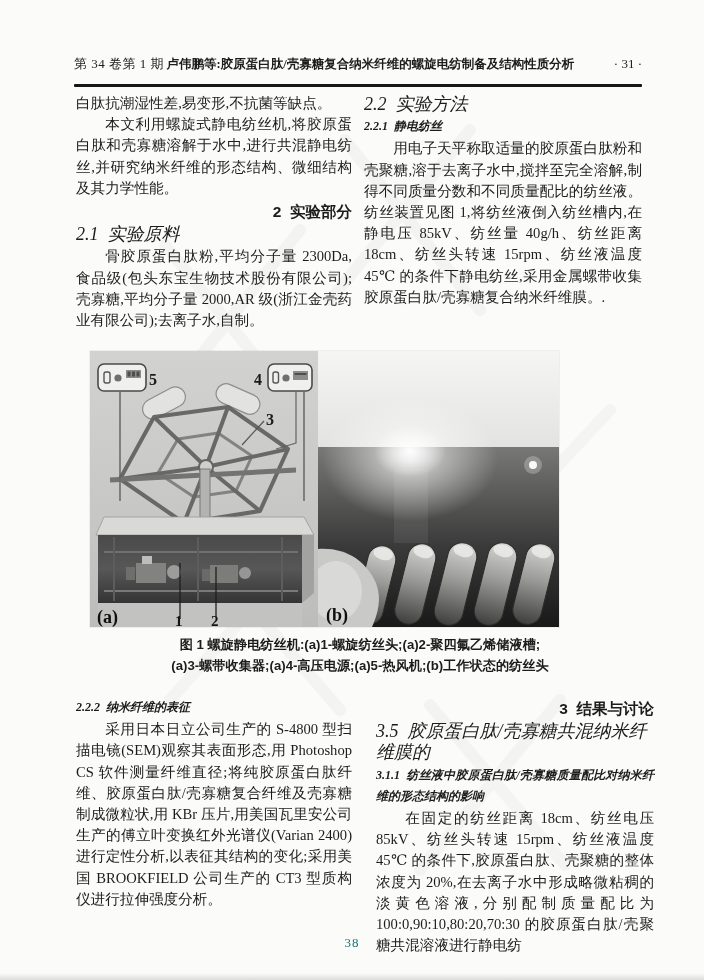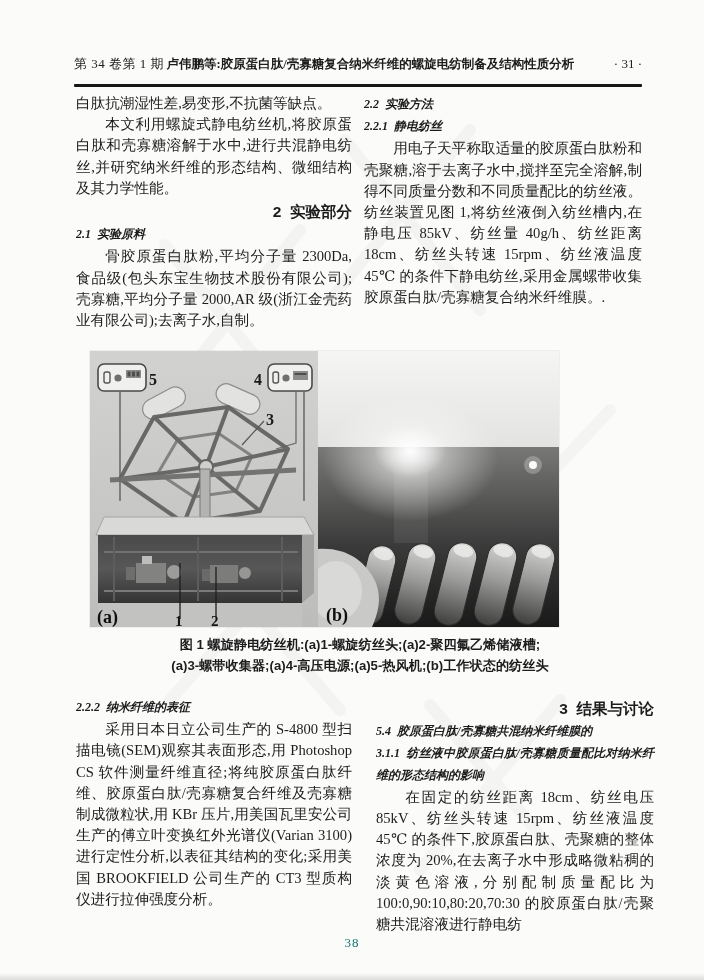--- a/index.html
+++ b/index.html
@@ -19,21 +19,21 @@
   
   .col{position:absolute;font-size:14.6px;line-height:21.2px;text-align:justify;}
   .col-lt{left:76px;top:93px;width:276px;}
   .col-rt{left:364px;top:93px;width:278px;}
   .col-lb{left:76px;top:696px;width:276px;}
   .col-rb{left:364px;top:696px;width:278px;margin-left:12px;}
   p{margin:0;}
   p.ind{text-indent:2em;}
   .h1{font-family:"Liberation Sans","DejaVu Sans",sans-serif;font-weight:700;
       font-size:15.5px;white-space:pre-wrap;margin:2px 0 2px 0;text-align:right;}
-  .h2{font-style:italic;font-weight:700;font-size:12px;white-space:pre-wrap;
+  .h2{font-style:italic;font-weight:400;font-size:18px;white-space:pre-wrap;
       margin:1px 0;text-align:left;}
   .h3{font-weight:700;font-size:12px;white-space:pre-wrap;margin:1px 0;text-align:justify;font-style:italic;}
 
   
   .figure{position:absolute;left:90px;top:351px;width:469px;height:276px;display:flex;
           box-shadow:0 0 0 1px rgba(0,0,0,0.05);}
   .figure svg{display:block;}
   .caption{position:absolute;left:80px;top:634px;width:560px;text-align:center;
             font-family:"Liberation Sans","DejaVu Sans",sans-serif;
             font-weight:700;font-size:13.2px;line-height:21px;}
@@ -244,25 +244,25 @@
     </svg>
   </div>
 
   <div class="caption">
     <div>图 1   螺旋静电纺丝机:(a)1-螺旋纺丝头;(a)2-聚四氟乙烯储液槽;</div>
     <div>(a)3-螺带收集器;(a)4-高压电源;(a)5-热风机;(b)工作状态的纺丝头</div>
   </div>
 
   <div class="col col-lb">
     <div class="h3">2.2.2  纳米纤维的表征</div>
-    <p class="ind">采用日本日立公司生产的 S-4800 型扫描电镜(SEM)观察其表面形态,用 Photoshop CS 软件测量纤维直径;将纯胶原蛋白肽纤维、胶原蛋白肽/壳寡糖复合纤维及壳寡糖制成微粒状,用 KBr 压片,用美国瓦里安公司生产的傅立叶变换红外光谱仪(Varian 3100)进行定性分析,以表征其结构的变化;采用美国 BROOKFIELD 公司生产的 CT3 型质构仪进行拉伸强度分析。</p>
+    <p class="ind">采用日本日立公司生产的 S-4800 型扫描电镜(SEM)观察其表面形态,用 Photoshop CS 软件测量纤维直径;将纯胶原蛋白肽纤维、胶原蛋白肽/壳寡糖复合纤维及壳寡糖制成微粒状,用 KBr 压片,用美国瓦里安公司生产的傅立叶变换红外光谱仪(Varian 2400)进行定性分析,以表征其结构的变化;采用美国 BROOKFIELD 公司生产的 CT3 型质构仪进行拉伸强度分析。</p>
   </div>
 
   <div class="col col-rb">
     <div class="h1">3  结果与讨论</div>
-    <div class="h2">5.4  胶原蛋白肽/壳寡糖共混纳米纤维膜的</div>
+    <div class="h2">3.5  胶原蛋白肽/壳寡糖共混纳米纤维膜的</div>
     <div class="h3">3.1.1  纺丝液中胶原蛋白肽/壳寡糖质量配比对纳米纤维的形态结构的影响</div>
     <p class="ind">在固定的纺丝距离 18cm、纺丝电压 85kV、纺丝头转速 15rpm、纺丝液温度 45℃ 的条件下,胶原蛋白肽、壳聚糖的整体浓度为 20%,在去离子水中形成略微粘稠的淡黄色溶液,分别配制质量配比为 100:0,90:10,80:20,70:30 的胶原蛋白肽/壳聚糖共混溶液进行静电纺</p>
   </div>
 
   <div class="pagenum">38</div>
   <div class="scan-edge"></div>
 </div>
 
 </body></html>

